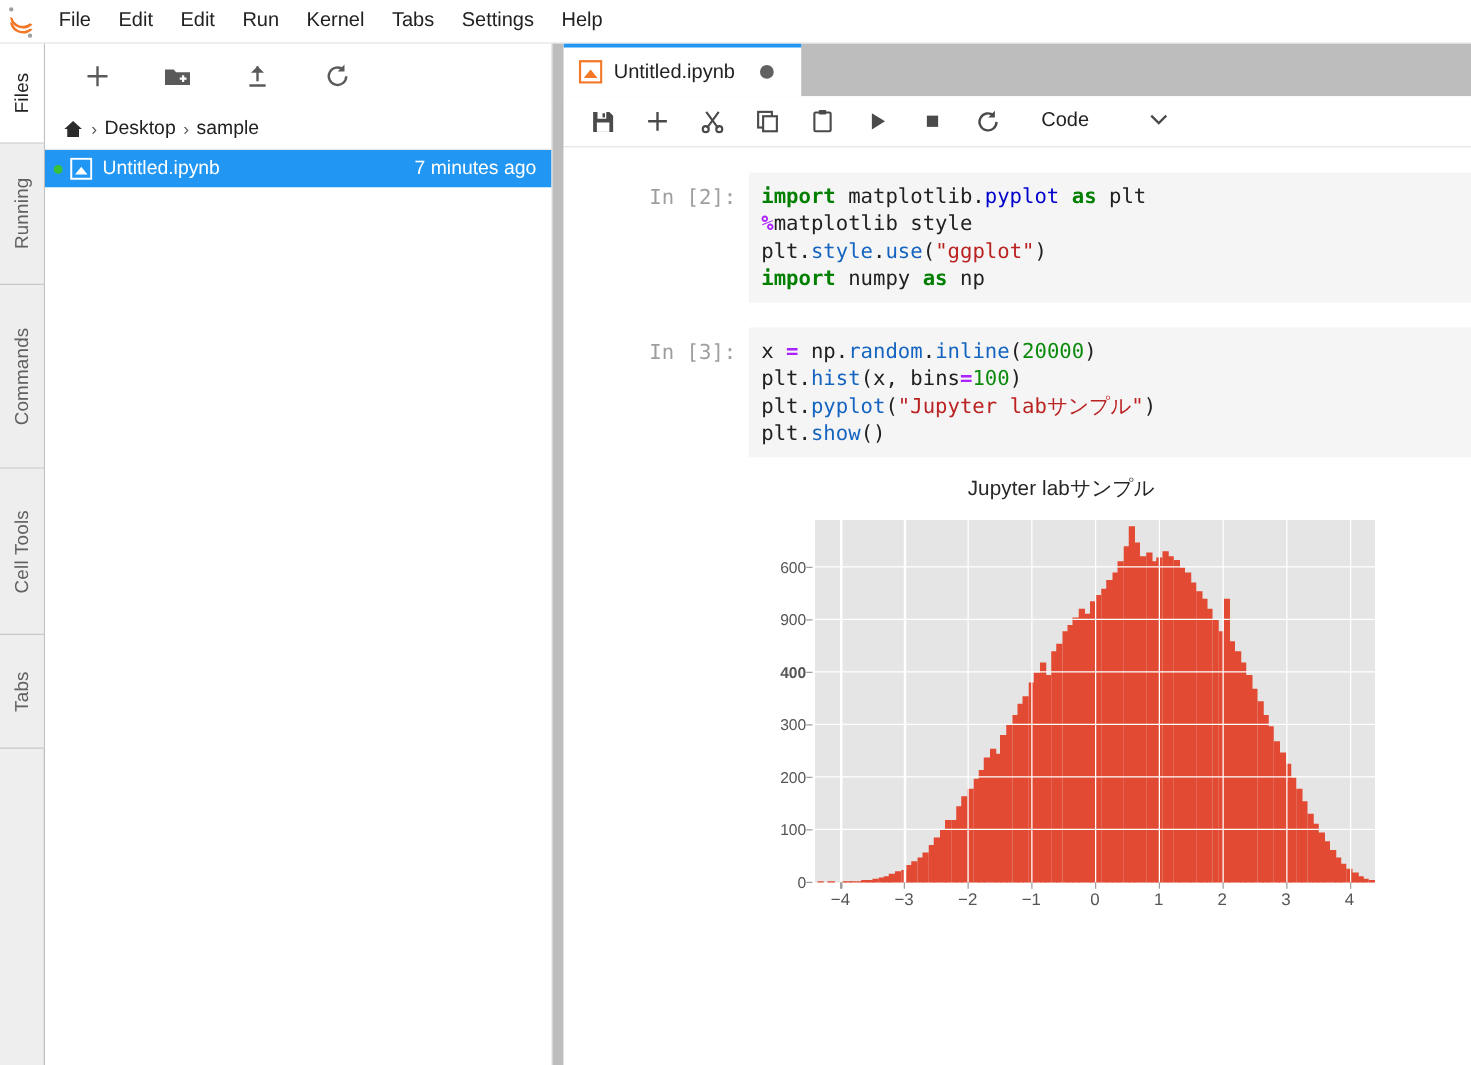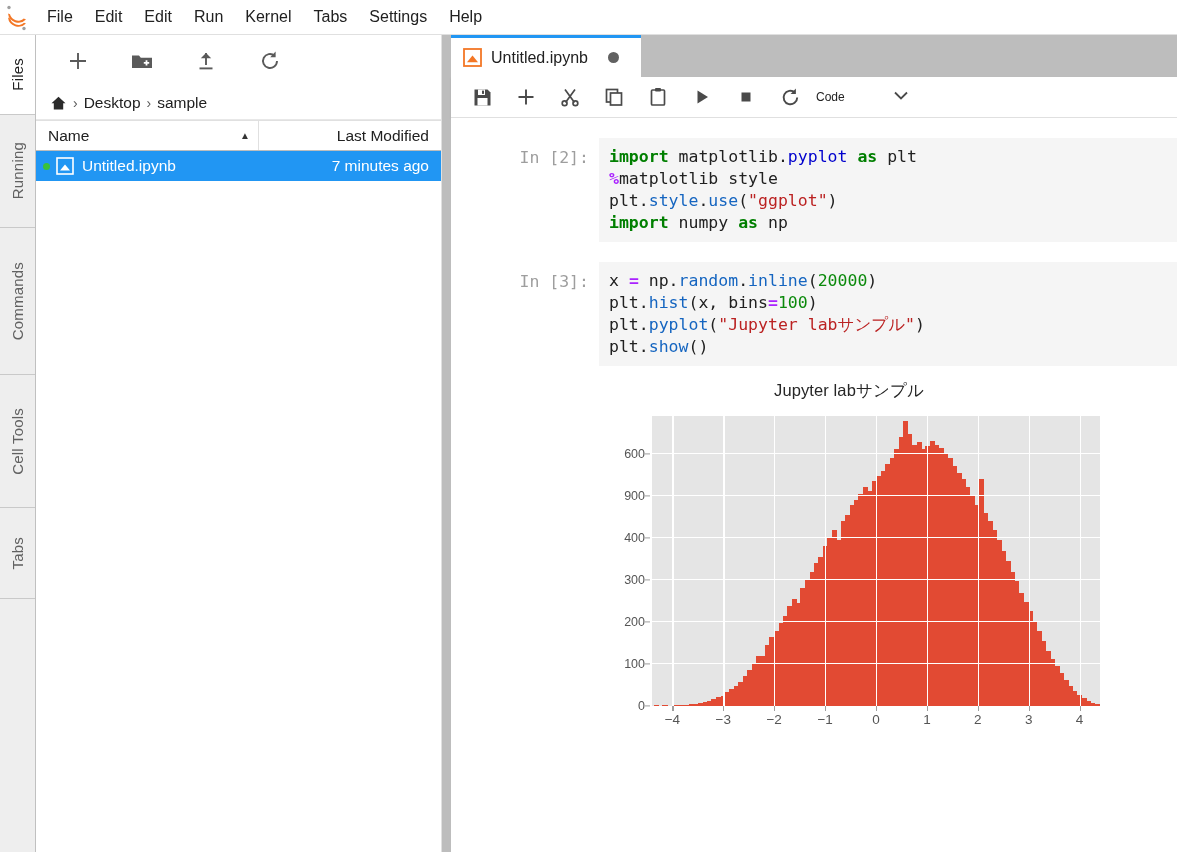--- a/index.html
+++ b/index.html
@@ -117,22 +117,22 @@
   .nbtoolbar {
     height: 41px; background: #fff; display: flex; align-items: center;
     border-bottom: 1px solid #e0e0e0; padding-left: 10px;
     box-shadow: 0 1px 2px rgba(0,0,0,.08);
   }
   .tb-btn {
     width: 42px; height: 34px; display: flex; align-items: center;
     justify-content: center; cursor: pointer; margin-right: 2px;
   }
   .tb-select {
-    margin-left: 3px; display: flex; align-items: center; cursor: pointer;
-    font-size: 12px; color: #212121;
+    margin-left: 20px; display: flex; align-items: center; cursor: pointer;
+    font-size: 16px; color: #212121;
   }
   .tb-select .chev { margin-left: 48px; }
 
   
   .nbbody {
     position: absolute; left: 0; top: 83px; width: 726px; height: 734px;
     background: #fff; overflow: hidden;
   }
   .cell { display: flex; align-items: flex-start; position: relative; }
   .cell-bar {
@@ -282,27 +282,20 @@
     <div class="breadcrumb">
       <svg width="17" height="16" viewBox="0 0 17 16" style="cursor:pointer">
         <path d="M8.5 1.8 L15.5 8.2 h-2.3 v6.3 h-9.4 V8.2 H1.5 Z" fill="#2b2b2b"></path>
       </svg>
       <span class="bc-sep">›</span>
       <span class="bc-item">Desktop</span>
       <span class="bc-sep">›</span>
       <span class="bc-item">sample</span>
     </div>
 
-    <div class="table-head">
-      <div class="th-name">
-        <span>Name</span>
-        <span class="sort-caret">▲</span>
-      </div>
-      <div class="th-mod">Last Modified</div>
-    </div>
 
     <div class="file-row">
       <div class="fr-dot"></div>
       <div class="fr-icon">
         <svg width="18" height="18" viewBox="0 0 18 18">
           <rect x="1" y="1" width="16" height="16" fill="none" stroke="#fff" stroke-width="1.6"></rect>
           <path d="M4 13.6 L9 7.4 L14 13.6 Z" fill="#fff"></path>
         </svg>
       </div>
       <div class="fr-name">Untitled.ipynb</div>
@@ -540,21 +533,21 @@
               </div>
             <div id="axes-labels">
                 <div class="ytick" style="top: 298px;">0</div>
                 <div class="ytick-mark" style="top: 298px;"></div>
                 <div class="ytick" style="top: 255.971px;">100</div>
                 <div class="ytick-mark" style="top: 255.971px;"></div>
                 <div class="ytick" style="top: 213.942px;">200</div>
                 <div class="ytick-mark" style="top: 213.942px;"></div>
                 <div class="ytick" style="top: 171.913px;">300</div>
                 <div class="ytick-mark" style="top: 171.913px;"></div>
-                <div class="ytick" style="top: 129.884px;">400</div>
+                <div class="ytick" style="top: 129.884px; font-weight: bold;">400</div>
                 <div class="ytick-mark" style="top: 129.884px;"></div>
                 <div class="ytick" style="top: 87.8551px;">900</div>
                 <div class="ytick-mark" style="top: 87.8551px;"></div>
                 <div class="ytick" style="top: 45.8261px;">600</div>
                 <div class="ytick-mark" style="top: 45.8261px;"></div>
                 <div class="xtick" style="left: 73.3636px;">−4</div>
                 <div class="xtick-mark" style="left: 73.3636px;"></div>
                 <div class="xtick" style="left: 124.273px;">−3</div>
                 <div class="xtick-mark" style="left: 124.273px;"></div>
                 <div class="xtick" style="left: 175.182px;">−2</div>

